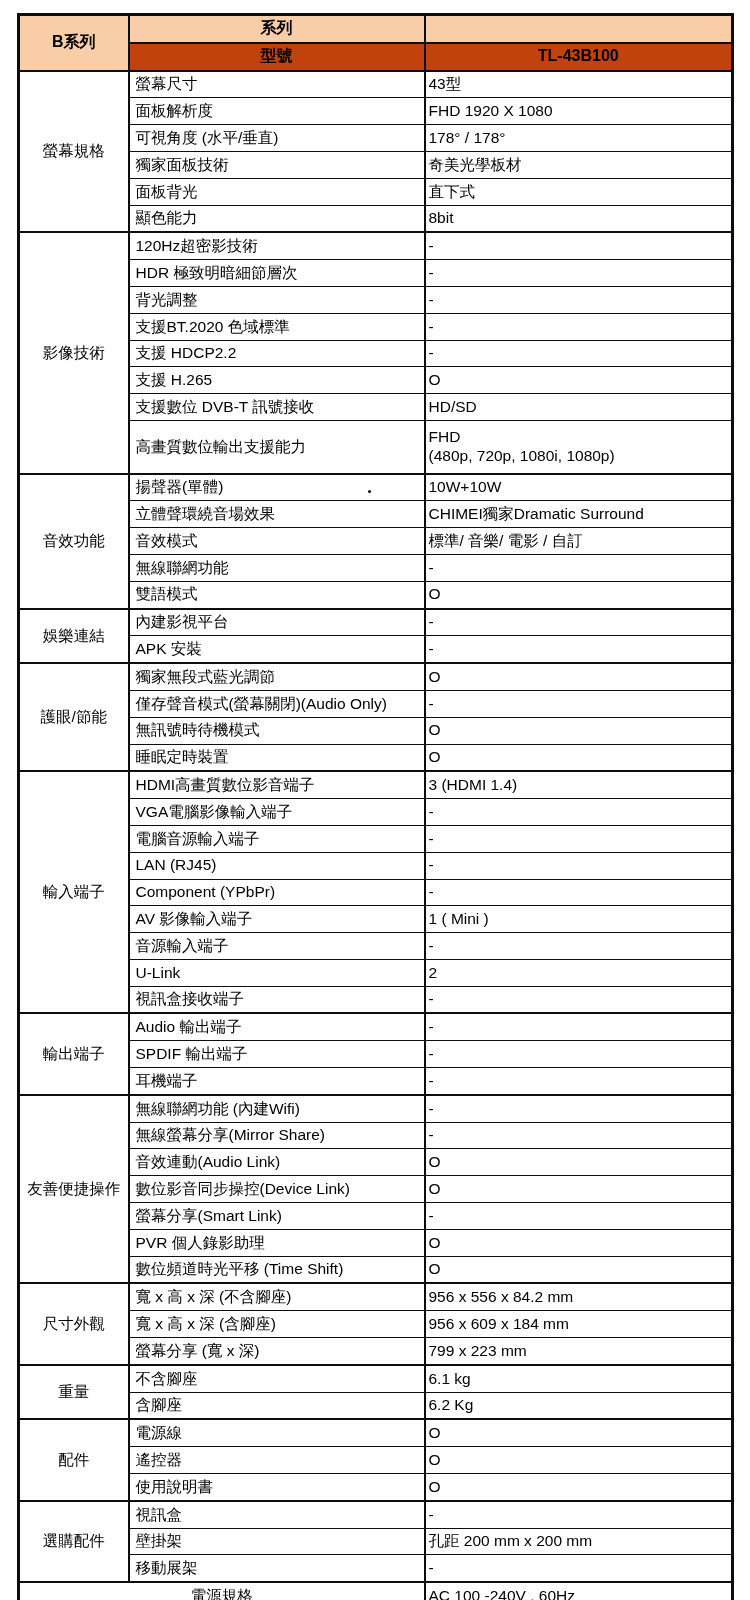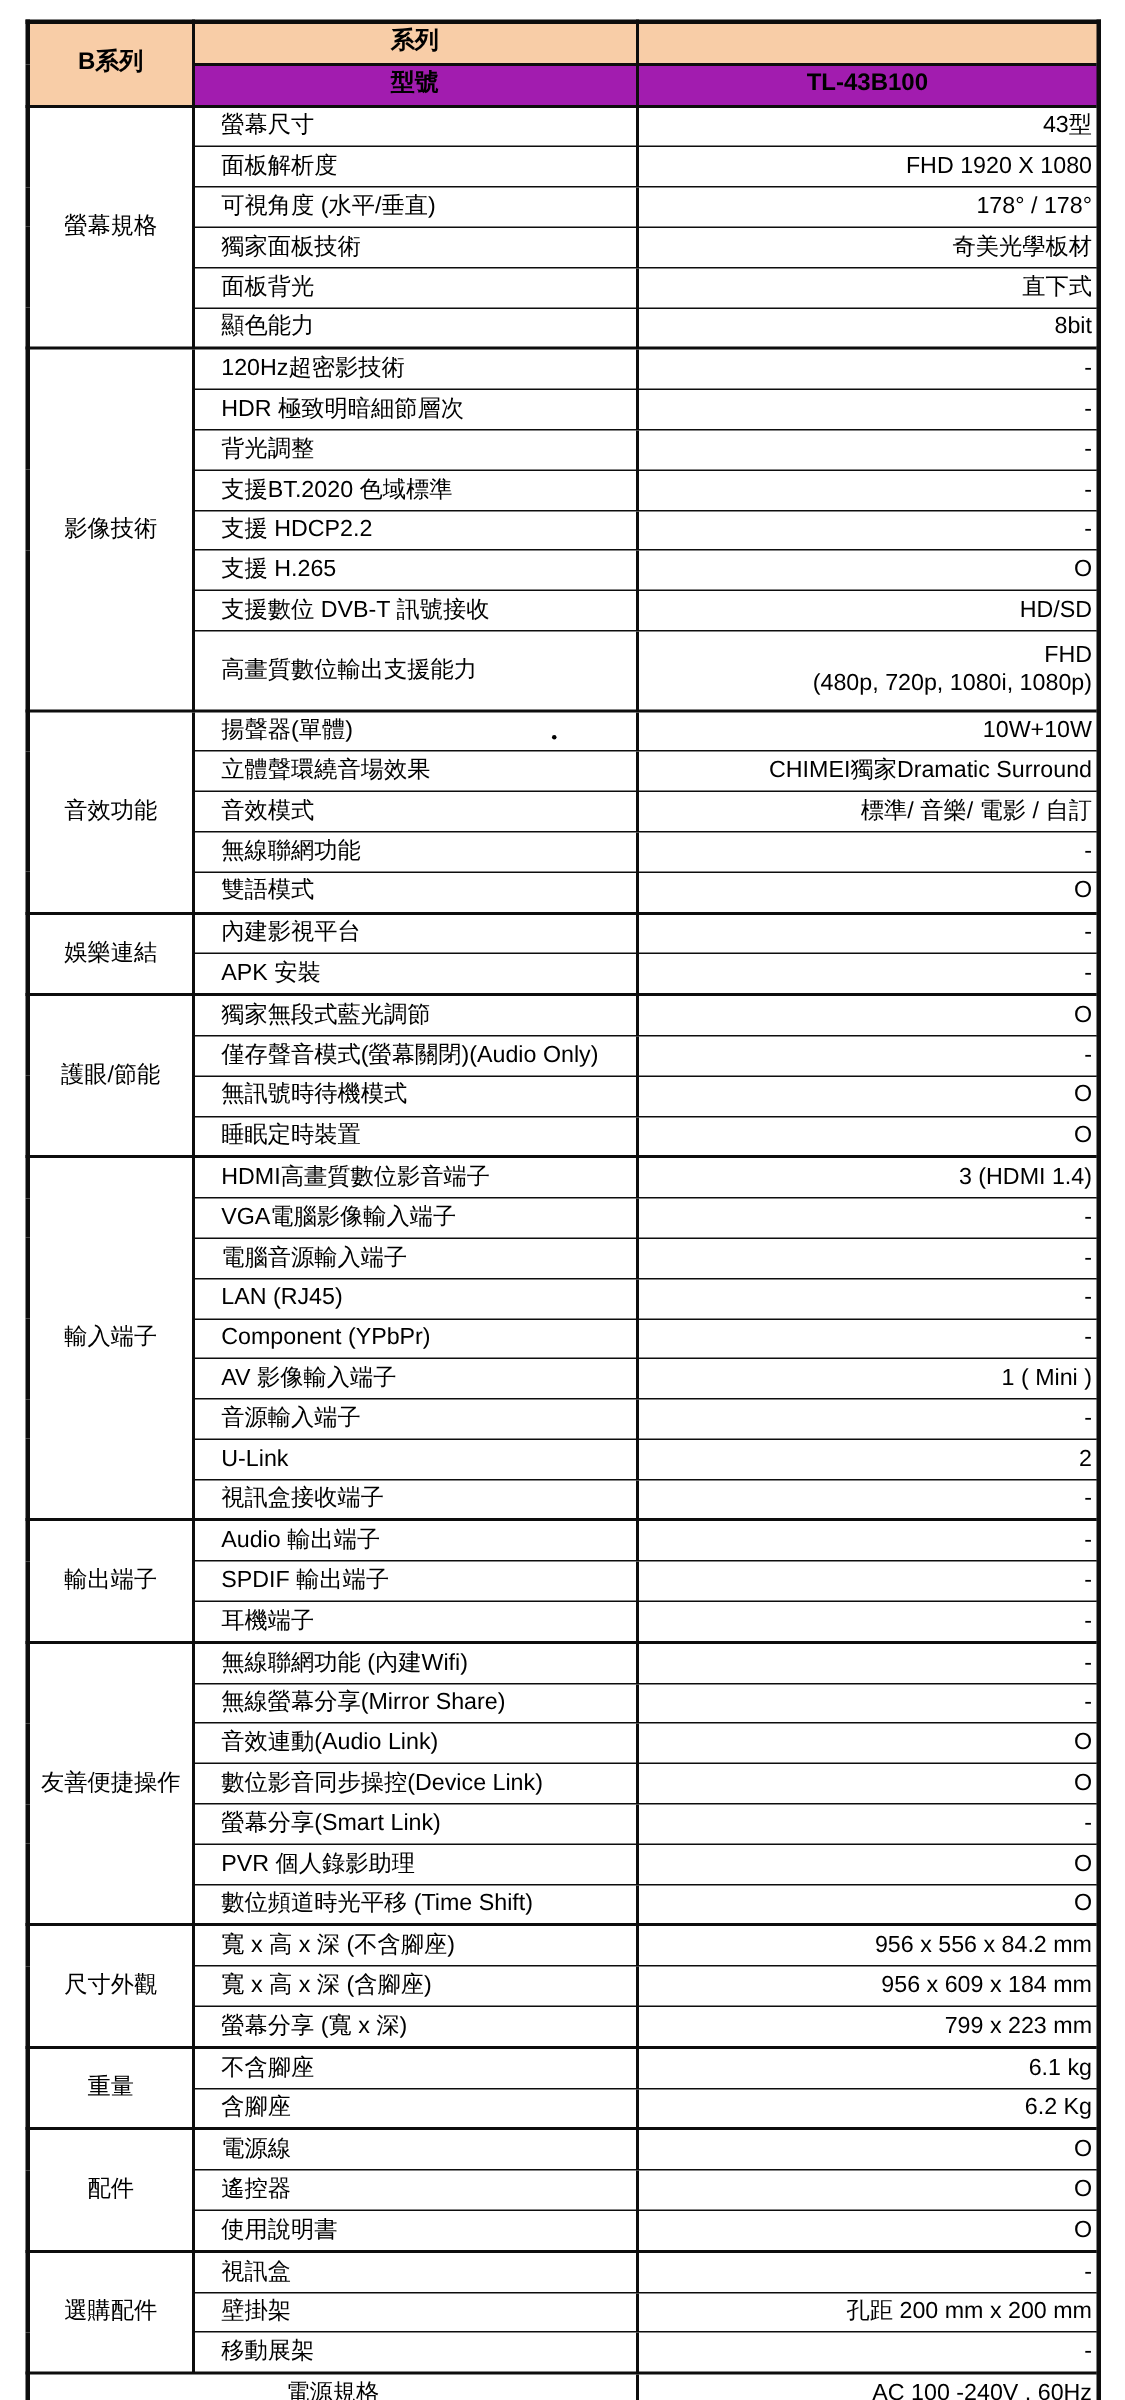--- a/index.html
+++ b/index.html
@@ -17,24 +17,24 @@
   td{
     border:1px solid #0d0d0d;border-left-width:2px;border-right-width:2px;
     height:25.8px;padding:0 3px;font-size:15.5px;line-height:1.18;
     vertical-align:middle;overflow:hidden;
   }
   tr.sec td{border-top-width:2px;}
   tr.tall td{height:51.6px;}
   thead td{font-weight:bold;text-align:center;font-size:16px;}
   thead tr.r2 td{border-top-width:2px;}
   .hl{background:#F8CDA7;}
-  .hd{background:#a21caf;}
+  .hd{background:#c2410c;}
   .cat{text-align:center;padding:0 2px;margin-left:17px;}
-  .lbl{text-align:left;padding-left:18px;position:relative;margin-top:12px;}
-  .val{text-align:right;white-space:pre-line;margin-left:38px;}
+  .lbl{text-align:left;padding-left:6px;position:relative;margin-top:12px;}
+  .val{text-align:left;white-space:pre-line;margin-left:38px;}
   .flbl{text-align:center;}
   .stray-dot{
     position:absolute;left:238px;top:15px;width:3px;height:3px;
     background:#000;border-radius:50%;
   }
 </style>
 </head>
 <body>
 
 <div class="sheet">

